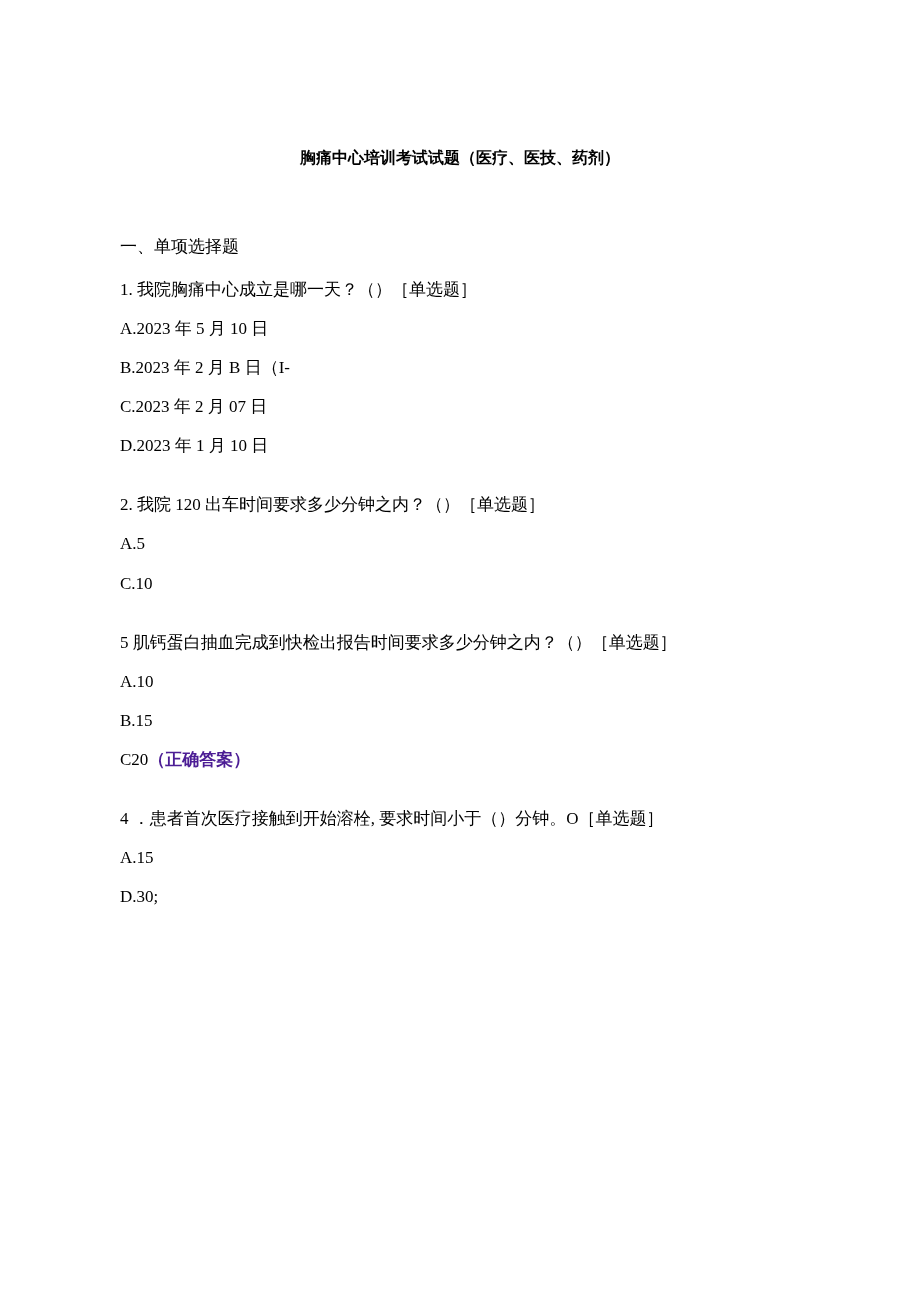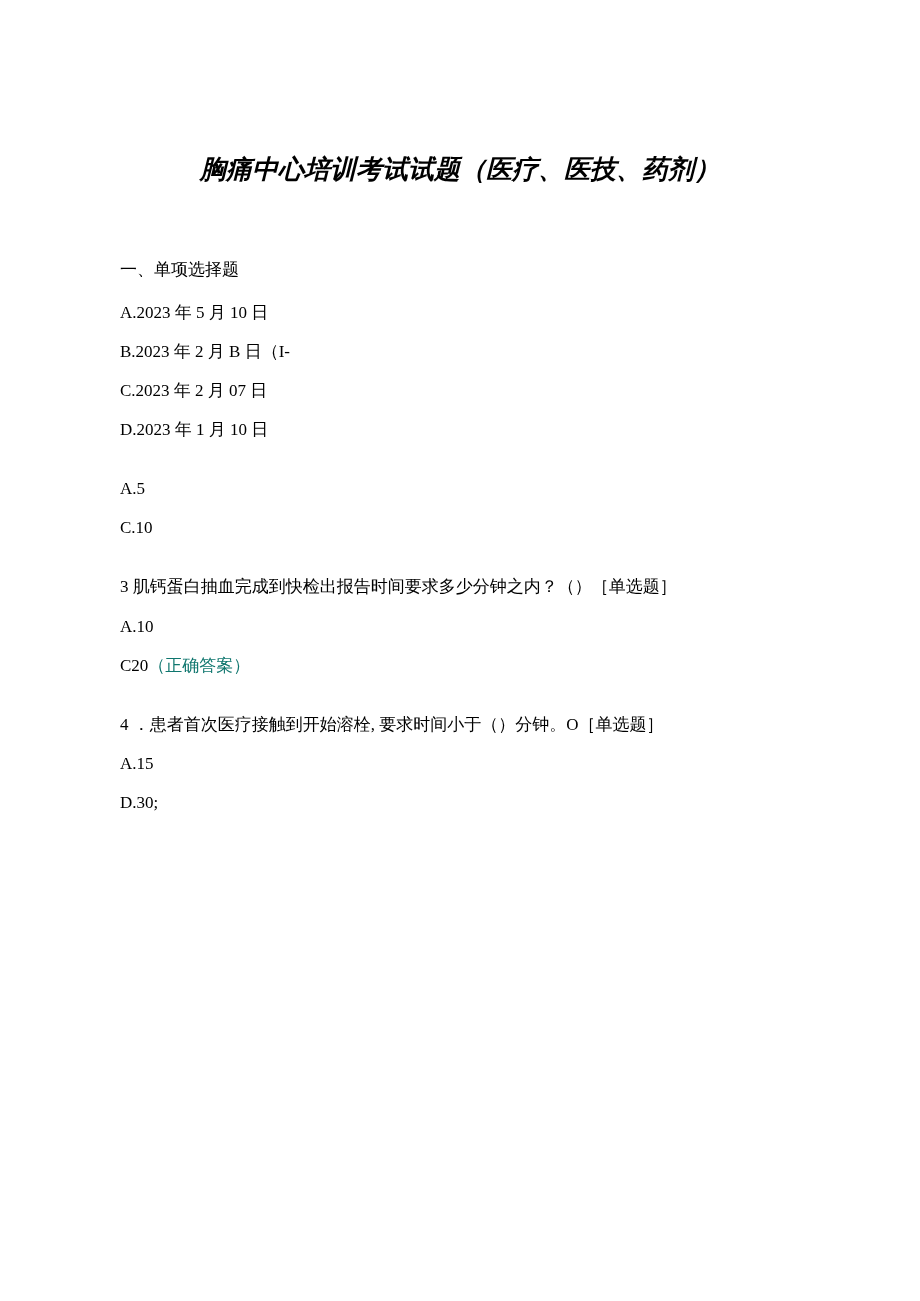--- a/index.html
+++ b/index.html
@@ -13,63 +13,66 @@
     width: 920px;
     min-height: 1301px;
     margin: 0 auto;
     padding: 140px 120px 80px 120px;
     box-sizing: border-box;
     font-size: 17px;
     line-height: 2.3;
   }
   .title {
     text-align: center;
-    font-size: 26px;
+    font-size: 16px;
     font-weight: bold;
     font-family: "SimHei", "黑体", sans-serif;
     margin-bottom: 50px;
-    font-style: italic;
   }
   .section-head {
     margin-bottom: 4px;
   }
   .q-block {
     margin-bottom: 20px;
   }
   .q-block p {
     margin: 0;
   }
   .answer {
-    color: #0f766e;
+    color: #4c1d95;
+    font-weight: bold;
   }
 </style>
 </head>
 <body>
 
 <div class="page">
 
   <div class="title">胸痛中心培训考试试题（医疗、医技、药剂）</div>
 
   <p class="section-head">一、单项选择题</p>
 
   <div class="q-block">
+    <p>1. 我院胸痛中心成立是哪一天？（）［单选题］</p>
     <p>A.2023 年 5 月 10 日</p>
     <p>B.2023 年 2 月 B 日（I-</p>
     <p>C.2023 年 2 月 07 日</p>
     <p>D.2023 年 1 月 10 日</p>
   </div>
 
   <div class="q-block">
+    <p>2. 我院 120 出车时间要求多少分钟之内？（）［单选题］</p>
     <p>A.5</p>
     <p>C.10</p>
   </div>
 
   <div class="q-block">
-    <p>3 肌钙蛋白抽血完成到快检出报告时间要求多少分钟之内？（）［单选题］</p>
+    <p>5 肌钙蛋白抽血完成到快检出报告时间要求多少分钟之内？（）［单选题］</p>
     <p>A.10</p>
+    <p>B.15</p>
     <p>
       <span>C20</span><span class="answer">（正确答案）</span>
     </p>
   </div>
 
   <div class="q-block">
     <p>4 ．患者首次医疗接触到开始溶栓, 要求时间小于（）分钟。O［单选题］</p>
     <p>A.15</p>
     <p>D.30;</p>
   </div>

